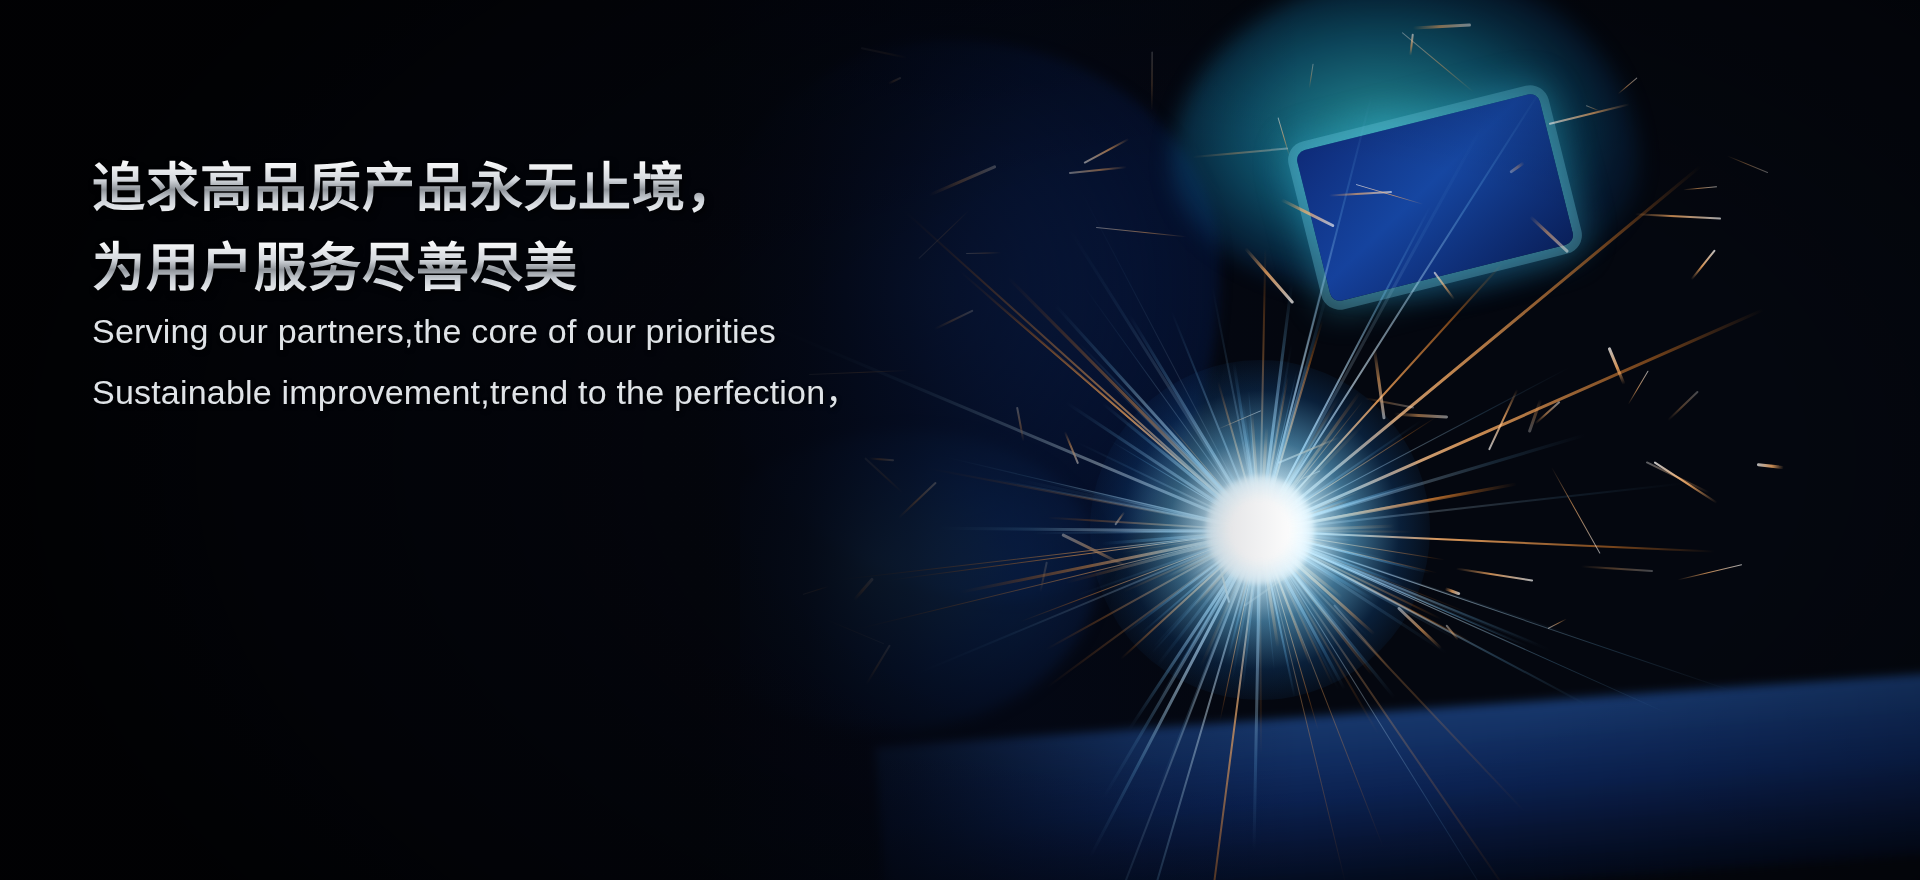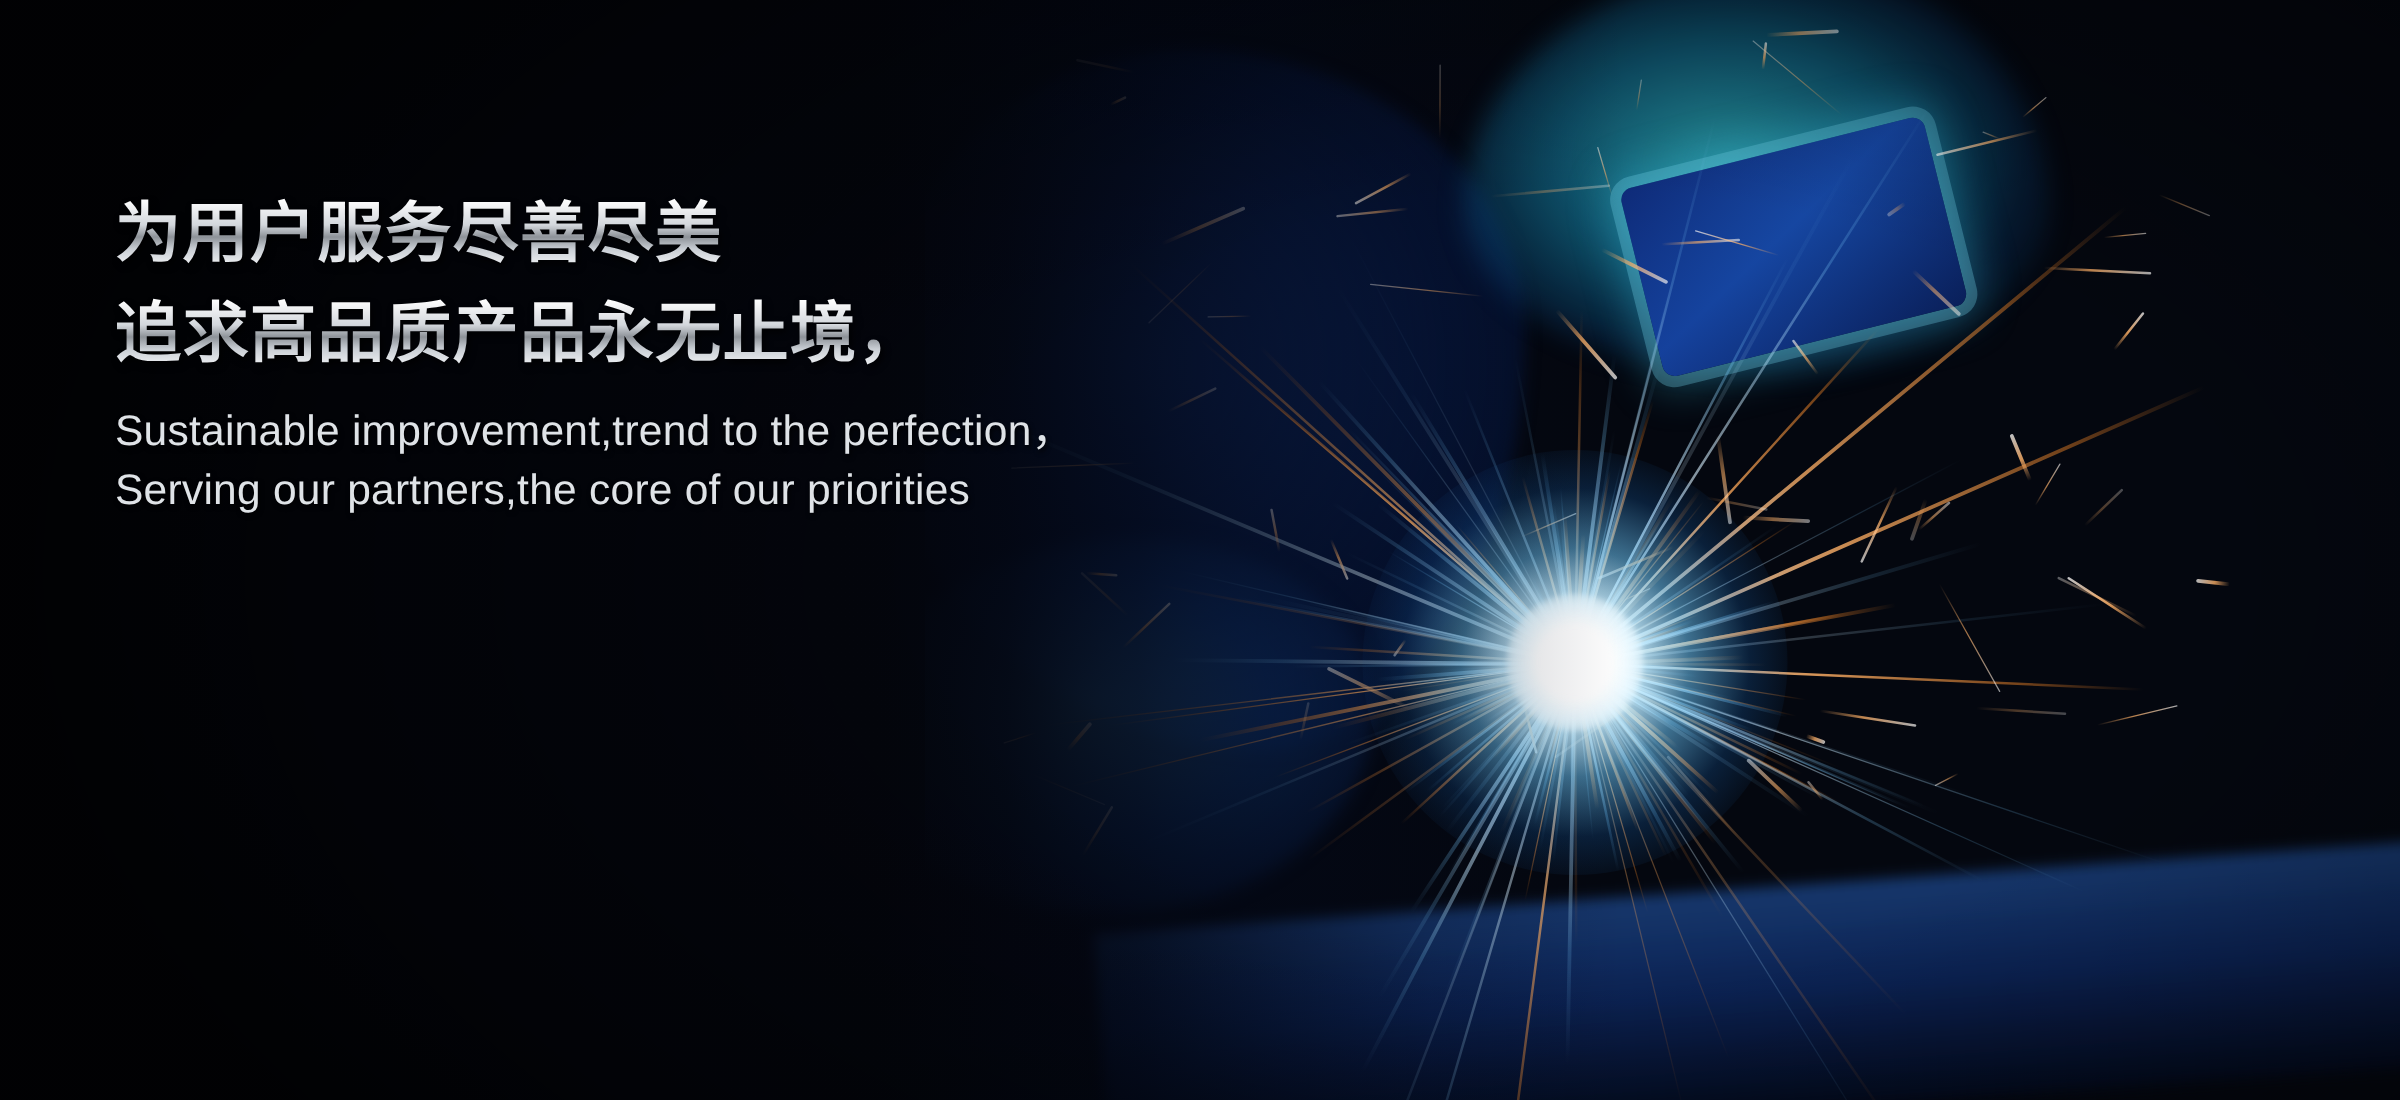--- a/index.html
+++ b/index.html
@@ -502,19 +502,19 @@
       </div>
 
     <div class="arc"></div>
     <div class="arc-core"></div>
   </div>
 
   <div class="left-fade"></div>
   <div class="vignette"></div>
 
   <div class="text-block">
+    <div class="headline">追求高品质产品永无止境，</div>
     <div class="headline">为用户服务尽善尽美</div>
-    <div class="headline">追求高品质产品永无止境，</div>
+    <div class="sub">Serving our partners,the core of our priorities</div>
     <div class="sub line1">Sustainable improvement,trend to the perfection，</div>
-    <div class="sub">Serving our partners,the core of our priorities</div>
   </div>
 
 </div>
 
 </body></html>

